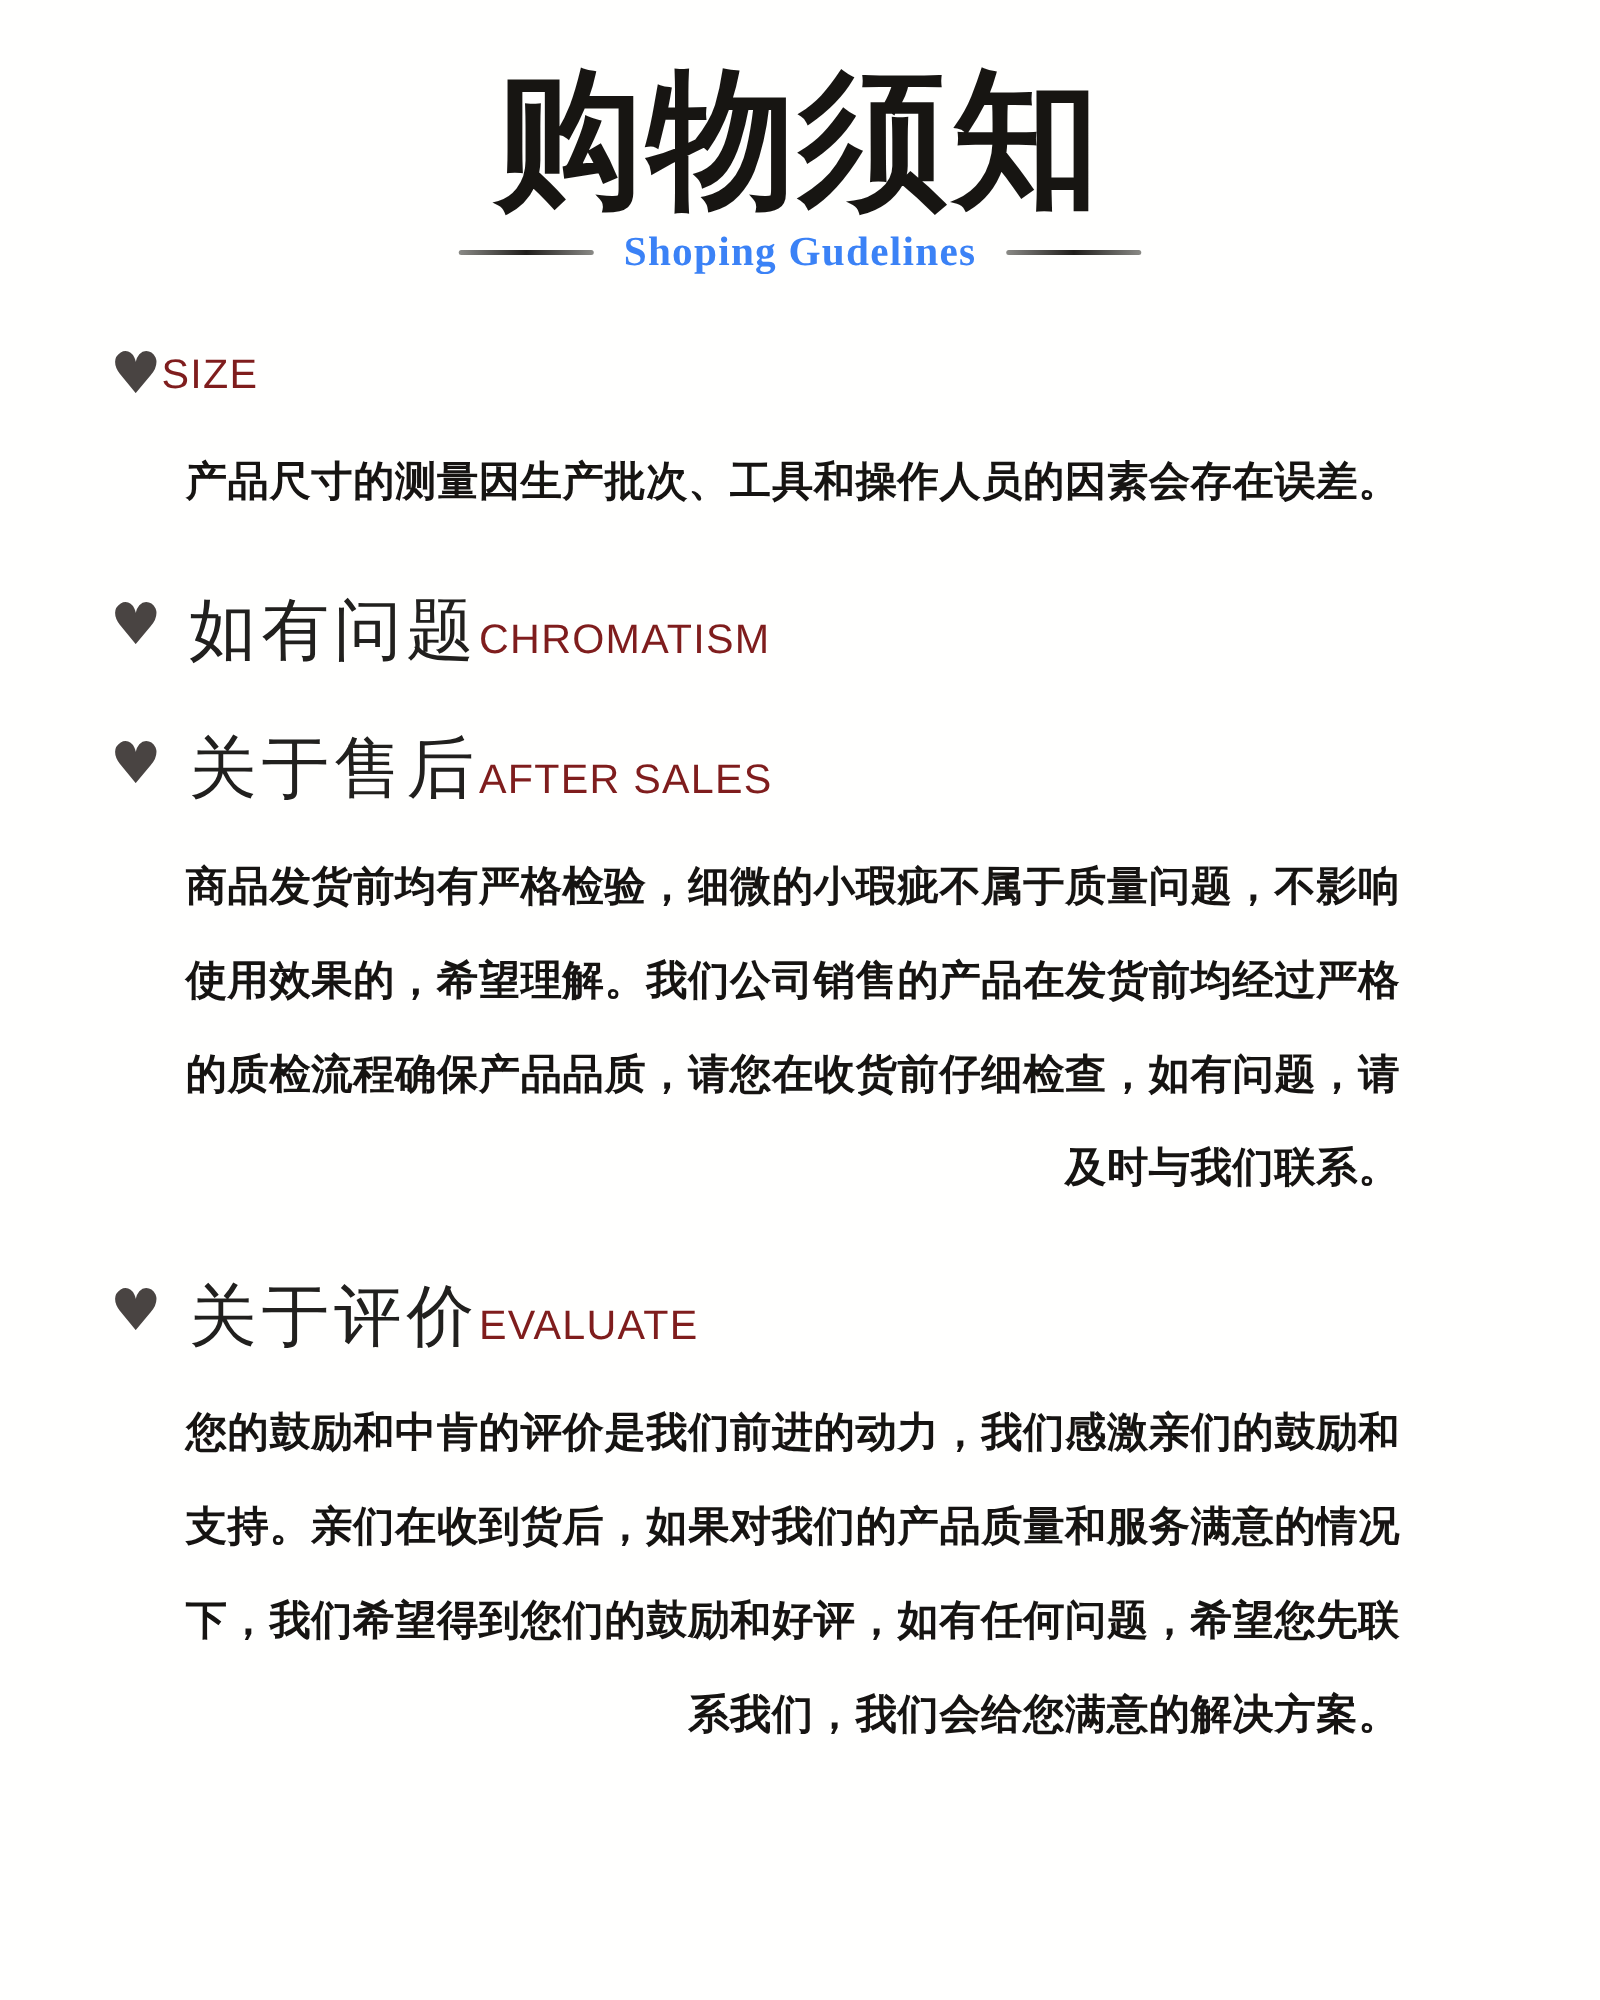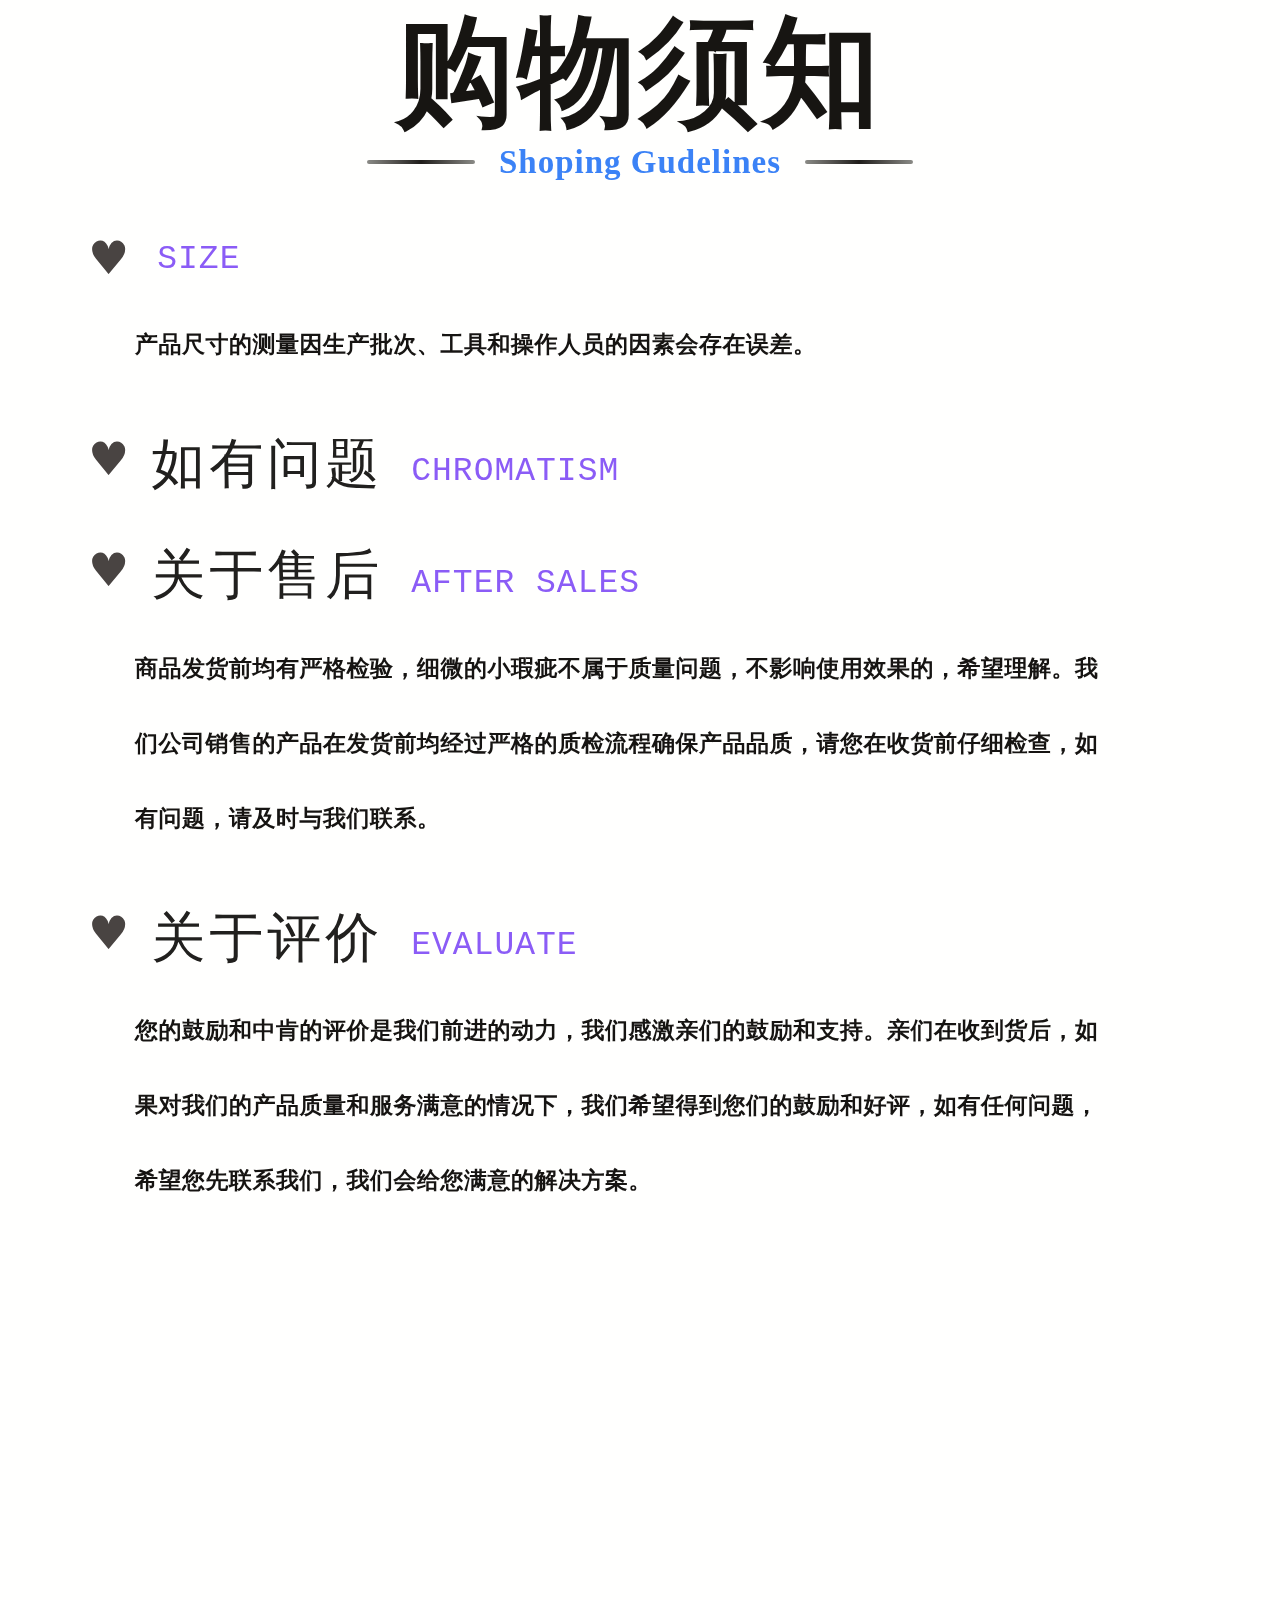--- a/index.html
+++ b/index.html
@@ -12,20 +12,21 @@
     width: 1280px;
     height: 1600px;
     margin: 0 auto;
     background: #fffffe;
     overflow: hidden;
     font-family: "DejaVu Sans", "Liberation Sans", sans-serif;
     color: #1a1a1a;
   }
   
   .header {
+    padding-top: 40px;
     text-align: center;
   }
   .main-title {
     margin: 0;
     font-size: 118px;
     line-height: 1.22;
     font-weight: 900;
     letter-spacing: 4px;
     color: #171512;
     transform: scaleY(1.02);
@@ -70,37 +71,37 @@
   }
   .heading-zh {
     font-size: 54px;
     line-height: 1.1;
     font-weight: 500;
     color: #21201e;
     letter-spacing: 4px;
     margin-left: 22px;
   }
   .heading-en {
-    font-family: Liberation Mono, monospace;
+    font-family: Liberation Sans, sans-serif;
     font-size: 33px;
-    color: #8b5cf6;
+    color: #7f1d1d;
     letter-spacing: 1px;
-    margin-left: 28px;
+    margin-left: 0;
     align-self: flex-end;
     padding-bottom: 3px;
   }
   .section-body {
     margin: 26px 0 0 47px;
     max-width: 985px;
-    font-size: 23px;
+    font-size: 33px;
     font-weight: bold;
     line-height: 75px;
     letter-spacing: 0.5px;
     color: #161412;
-    text-align: left;
+    text-align: right;
   }
 </style>
 </head>
 <body>
 
 <div class="page">
 
   <div class="header">
     <h1 class="main-title">购物须知</h1>
     <div class="subtitle-row">

